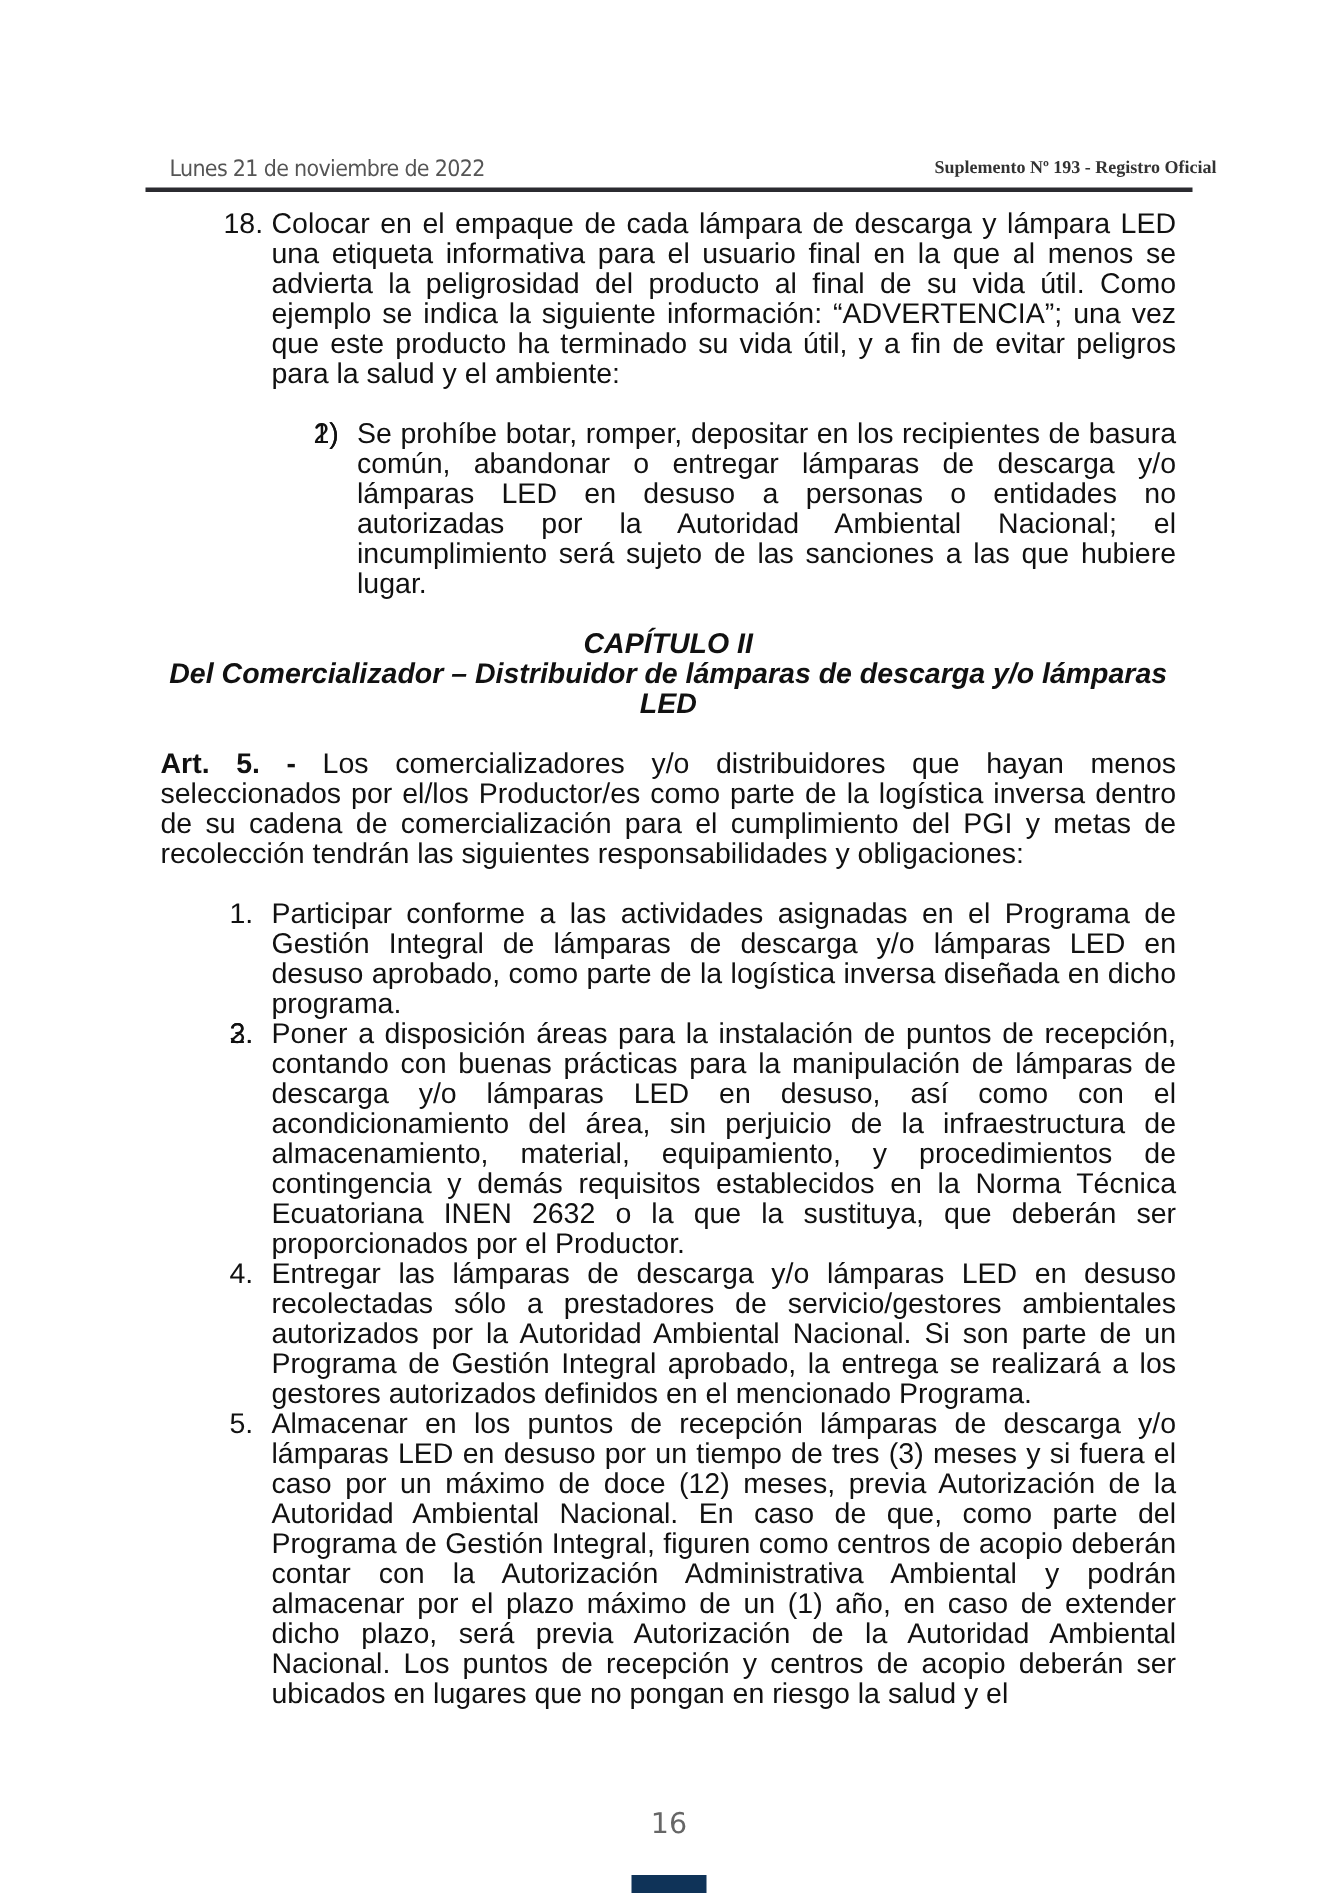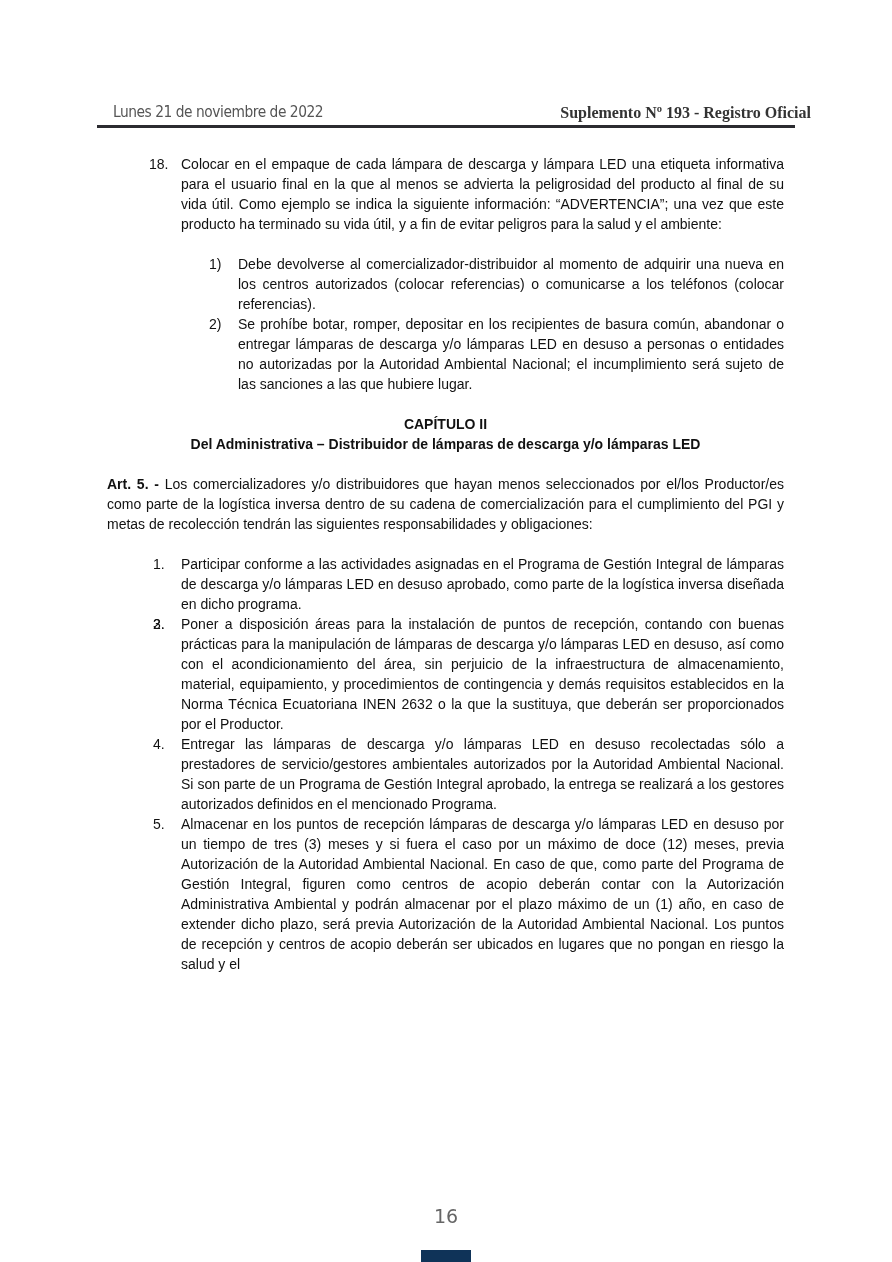--- a/index.html
+++ b/index.html
@@ -33,38 +33,38 @@
       letter-spacing: -0.5px;
       transform: scaleX(0.92);
       transform-origin: left center;
     }
     .header-pub {
       position: absolute;
       right: 0;
       top: 1px;
       font-family: "Liberation Serif", serif;
       font-weight: bold;
-      font-size: 16px;
+      font-size: 12px;
       color: #333333;
       text-align: right;
     }
     .header-rule {
       position: absolute;
       left: 97px;
       top: 125px;
       width: 698px;
       height: 3px;
       background: #2b2b30;
     }
     .body-text {
       position: absolute;
       left: 107px;
-      top: 154px;
+      top: 140px;
       width: 677px;
-      font-size: 14px;
+      font-size: 19px;
       line-height: 20px;
       text-align: justify;
     }
     .ol-item {
       position: relative;
       text-align: justify;
     }
     .item18 {
       padding-left: 74px;
     }
@@ -83,20 +83,21 @@
     }
     .sub-item .num {
       position: absolute;
       left: 102px;
       top: 0;
     }
     .chapter {
       margin-top: 20px;
       text-align: center;
       font-weight: bold;
+      font-style: italic;
     }
     .article {
       margin-top: 20px;
       text-align: justify;
     }
     .article .art-label {
       font-weight: bold;
     }
     .oblist {
       margin-top: 20px;
@@ -142,31 +143,30 @@
 <div class="body-text">
 
   <div class="ol-item item18">
     <span class="num">18.</span>
     <span>Colocar en el empaque de cada lámpara de descarga y lámpara LED una etiqueta informativa para el usuario final en la que al menos se advierta la peligrosidad del producto al final de su vida útil. Como ejemplo se indica la siguiente información: “ADVERTENCIA”; una vez que este producto ha terminado su vida útil, y a fin de evitar peligros para la salud y el ambiente:</span>
   </div>
 
   <div class="sublist">
     <div class="sub-item">
       <span class="num">1)</span>
-      <span>Debe devolverse al comercializador-distribuidor al momento de adquirir una nueva en los centros autorizados (colocar referencias) o comunicarse a los teléfonos (colocar referencias).</span>
     </div>
     <div class="sub-item">
       <span class="num">2)</span>
       <span>Se prohíbe botar, romper, depositar en los recipientes de basura común, abandonar o entregar lámparas de descarga y/o lámparas LED en desuso a personas o entidades no autorizadas por la Autoridad Ambiental Nacional; el incumplimiento será sujeto de las sanciones a las que hubiere lugar.</span>
     </div>
   </div>
 
   <div class="chapter">
     <div>CAPÍTULO II</div>
-    <div>Del Administrativa – Distribuidor de lámparas de descarga y/o lámparas LED</div>
+    <div>Del Comercializador – Distribuidor de lámparas de descarga y/o lámparas LED</div>
   </div>
 
   <div class="article">
     <span class="art-label">Art. 5. -</span><span> Los comercializadores y/o distribuidores que hayan menos seleccionados por el/los Productor/es como parte de la logística inversa dentro de su cadena de comercialización para el cumplimiento del PGI y metas de recolección tendrán las siguientes responsabilidades y obligaciones:</span>
   </div>
 
   <div class="oblist">
     <div class="ob-item">
       <span class="num">1.</span>
       <span>Participar conforme a las actividades asignadas en el Programa de Gestión Integral de lámparas de descarga y/o lámparas LED en desuso aprobado, como parte de la logística inversa diseñada en dicho programa.</span>

